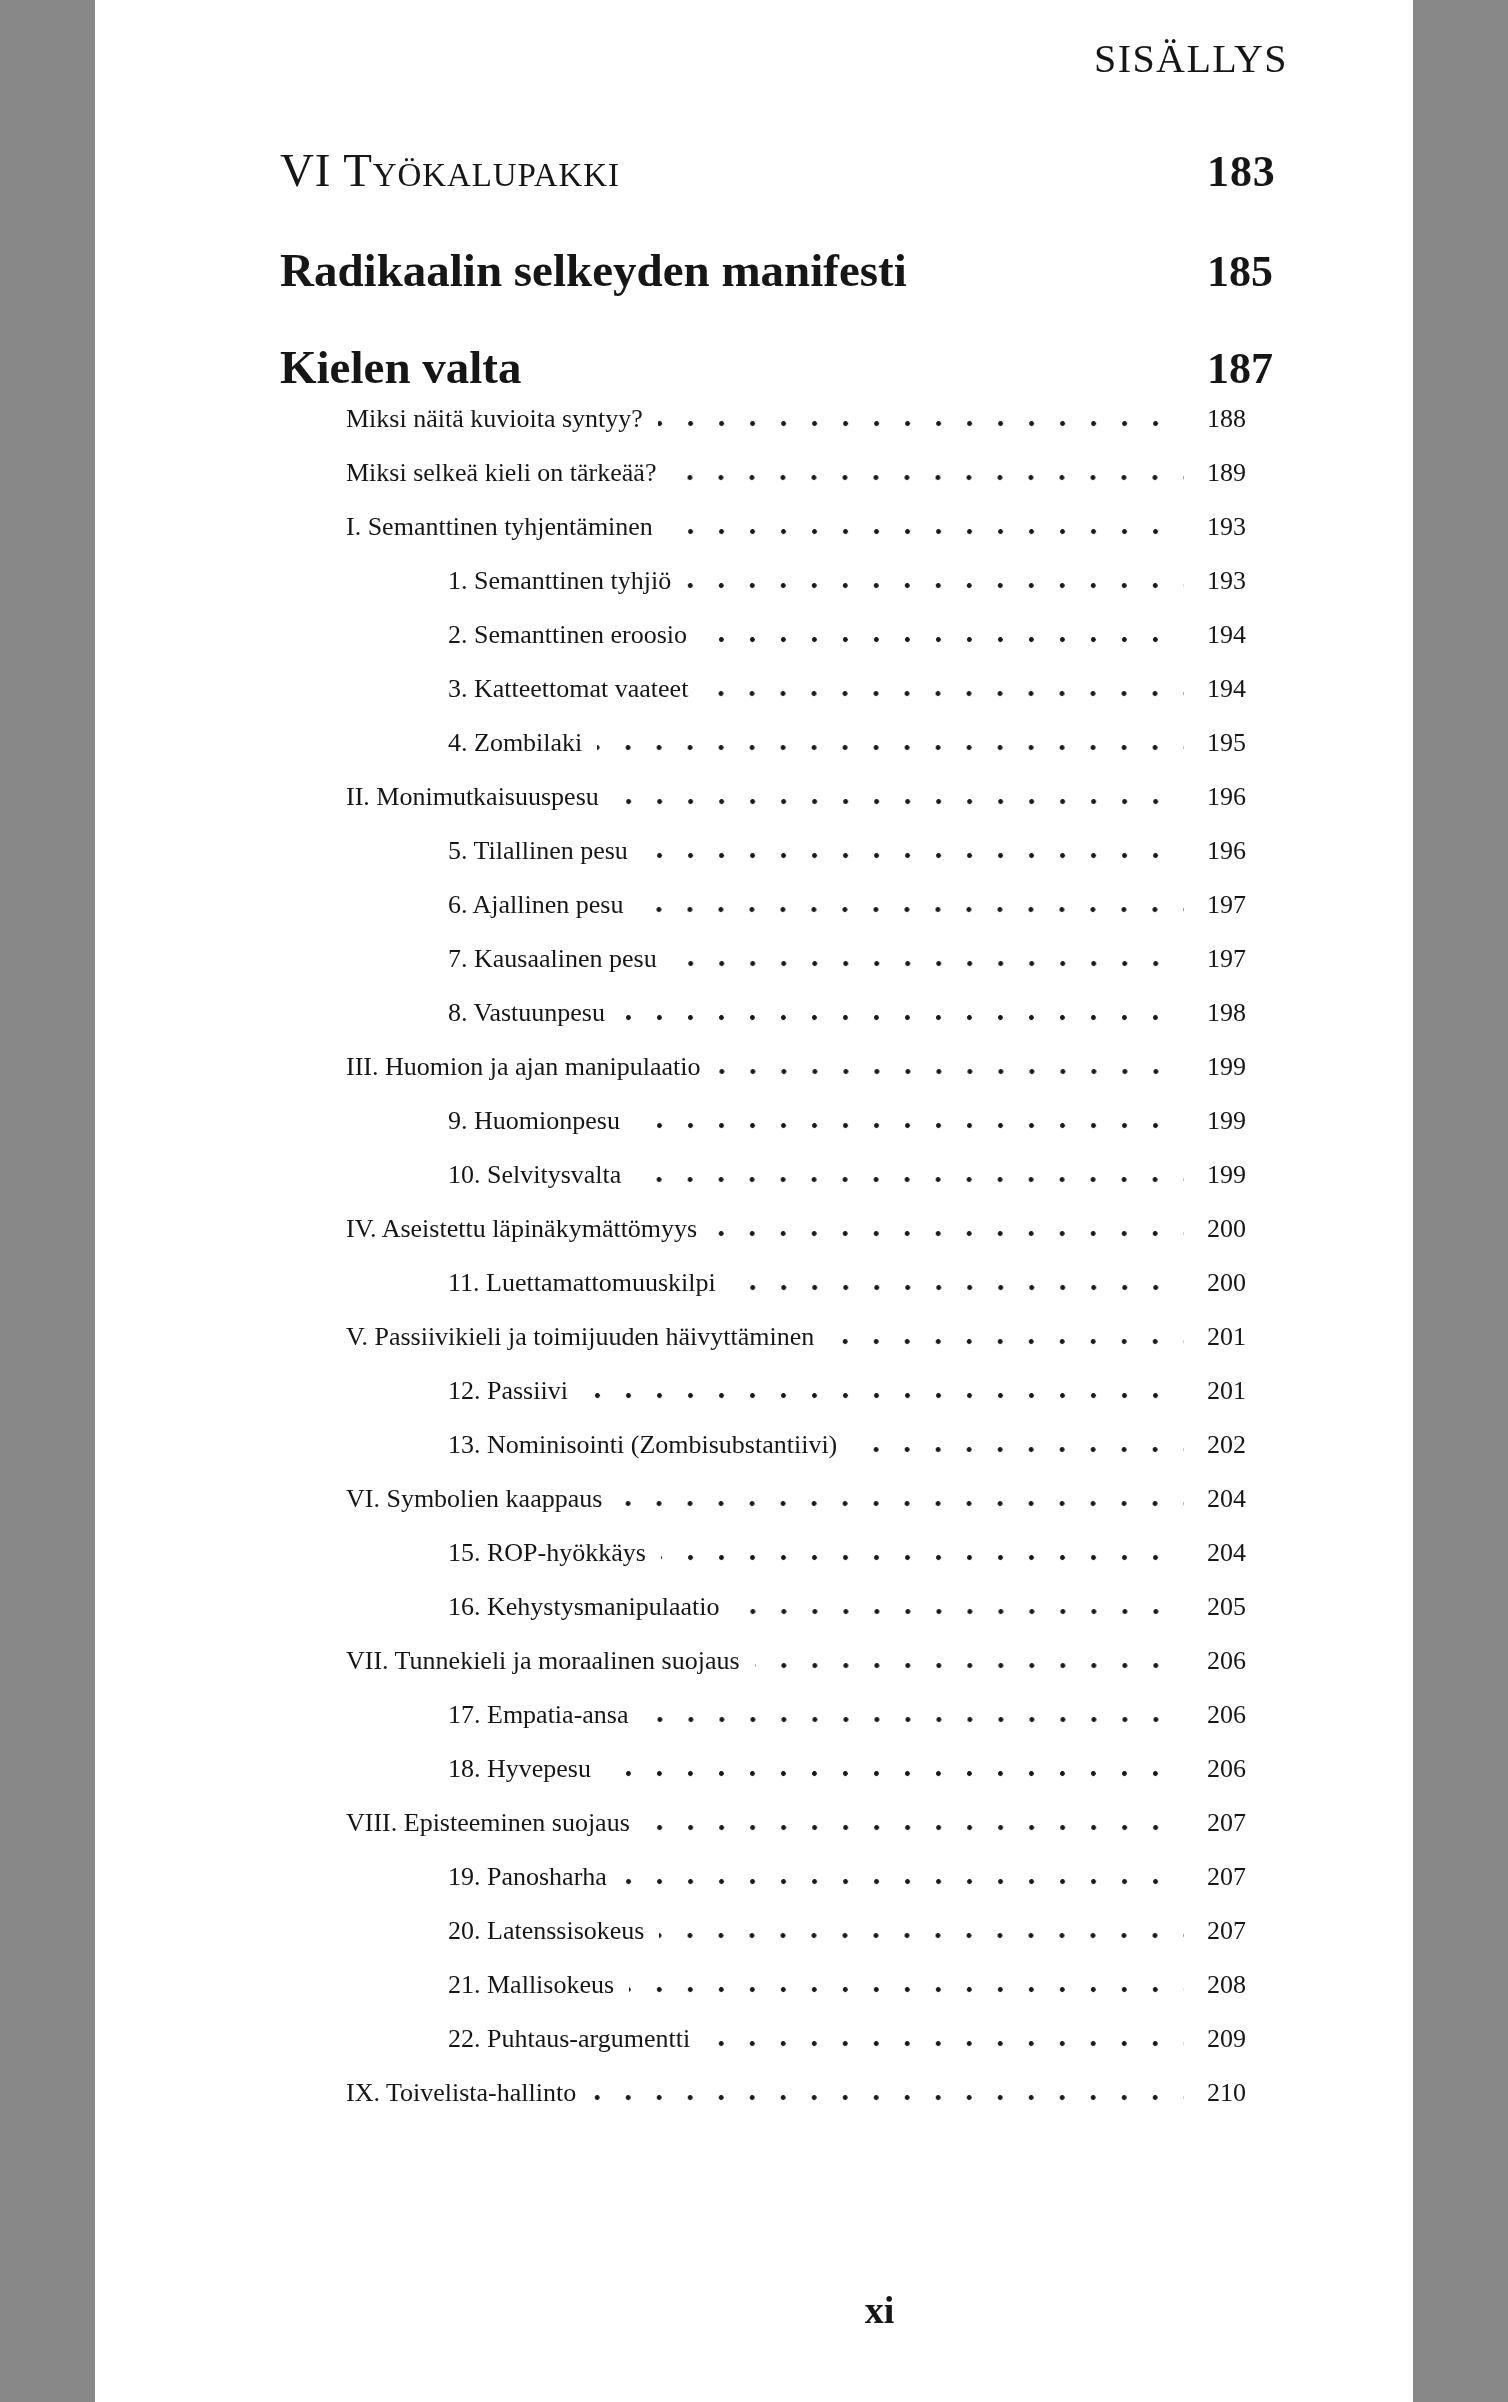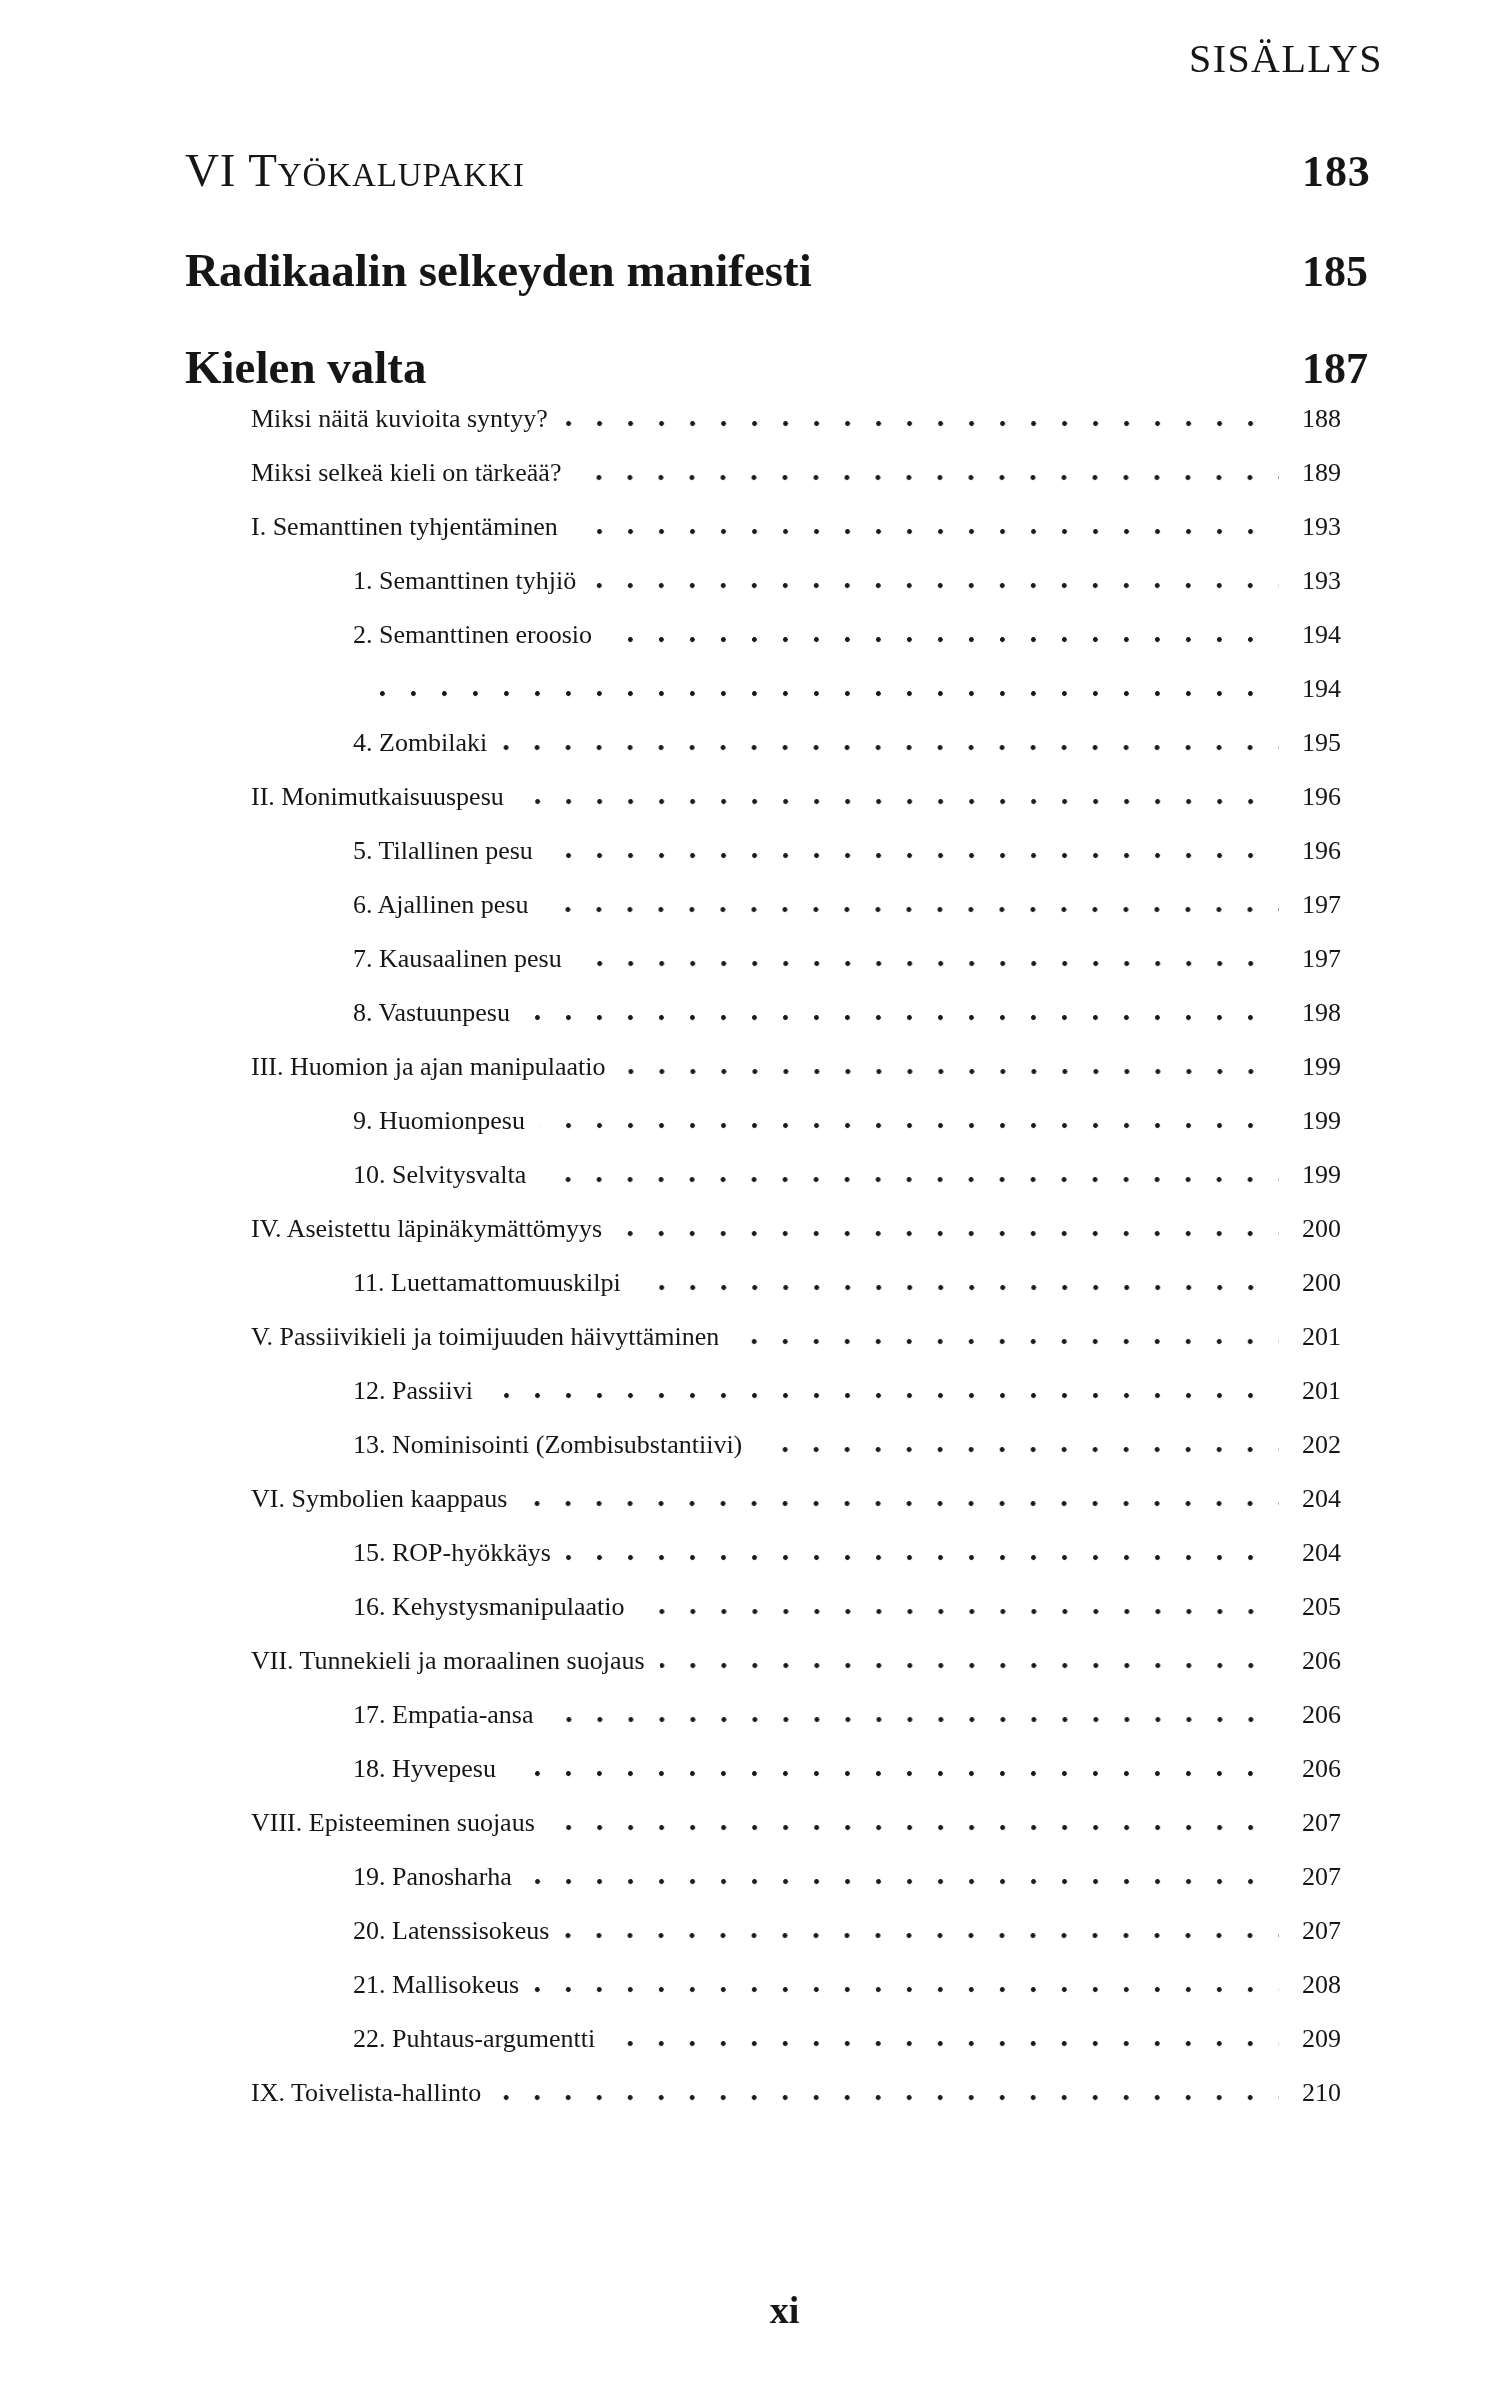--- a/index.html
+++ b/index.html
@@ -1,18 +1,18 @@
 <!DOCTYPE html>
 <html style="font-size:15px"><head>
 <meta charset="utf-8">
 <style>
   html,body{margin:0;padding:0;background:#888;}
   .page{
     position:relative;
-    width:1508px;height:2403px;
+    width:1318px;height:2403px;
     margin:0 auto;
     background:#ffffff;
     color:#161616;
     font-family:"Liberation Serif","DejaVu Serif",serif;
     overflow:hidden;
   }
   .running-header{
     position:absolute;
     top:39px;right:125px;
     font-size:40px;line-height:1;
@@ -117,20 +117,21 @@
           <span class="lbl">1. Semanttinen tyhjiö</span>
           <span class="leader"></span>
           <span class="pg">193</span>
         </div>
         <div class="entry l2">
           <span class="lbl">2. Semanttinen eroosio</span>
           <span class="leader"></span>
           <span class="pg">194</span>
         </div>
         <div class="entry l2">
+          <span class="lbl">3. Katteettomat vaateet</span>
           <span class="leader"></span>
           <span class="pg">194</span>
         </div>
         <div class="entry l2">
           <span class="lbl">4. Zombilaki</span>
           <span class="leader"></span>
           <span class="pg">195</span>
         </div>
         <div class="entry l1">
           <span class="lbl">II. Monimutkaisuuspesu</span>

